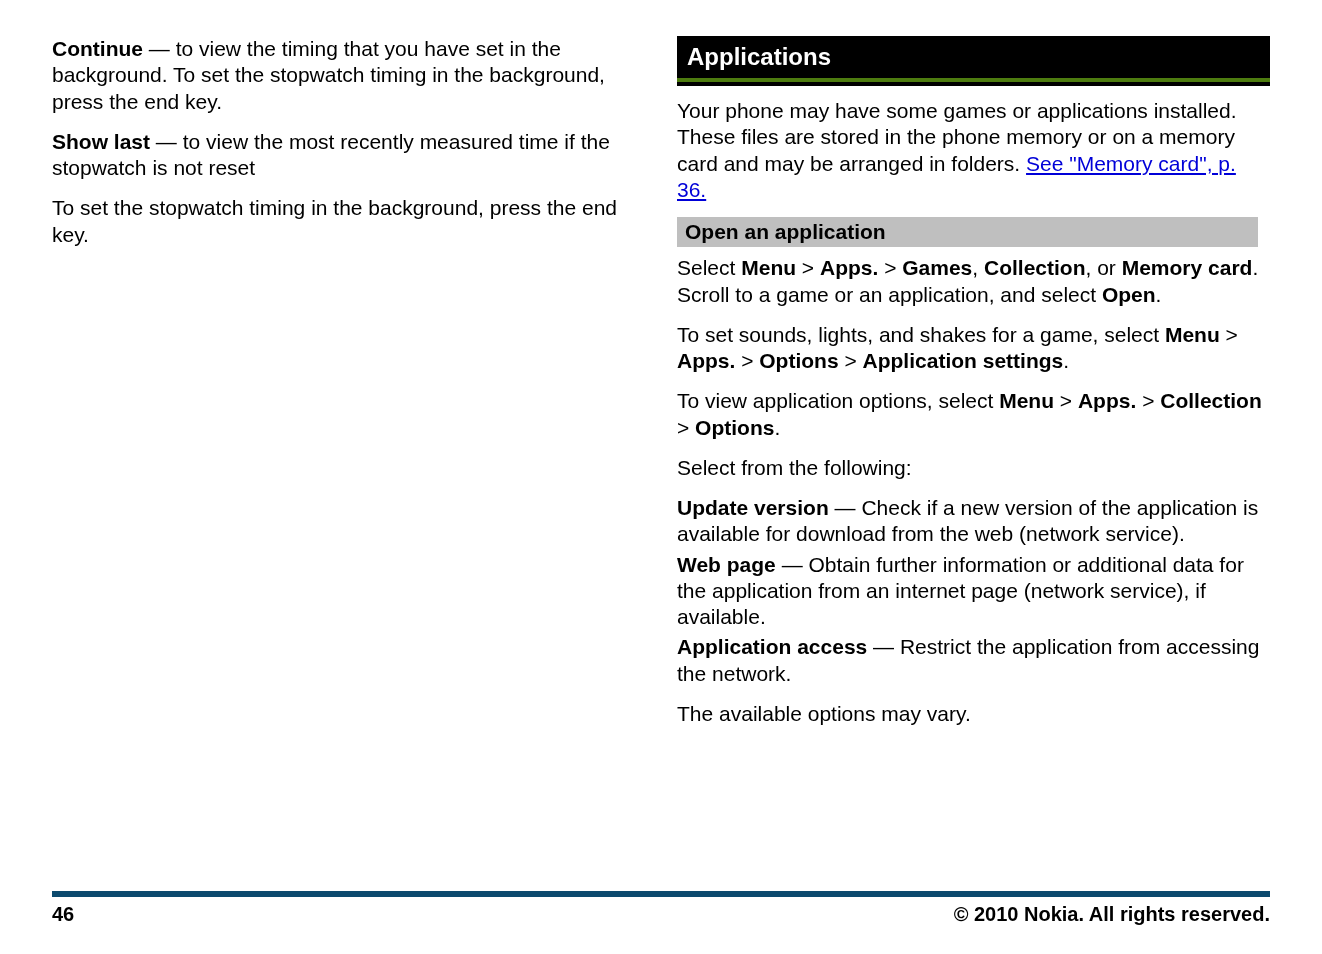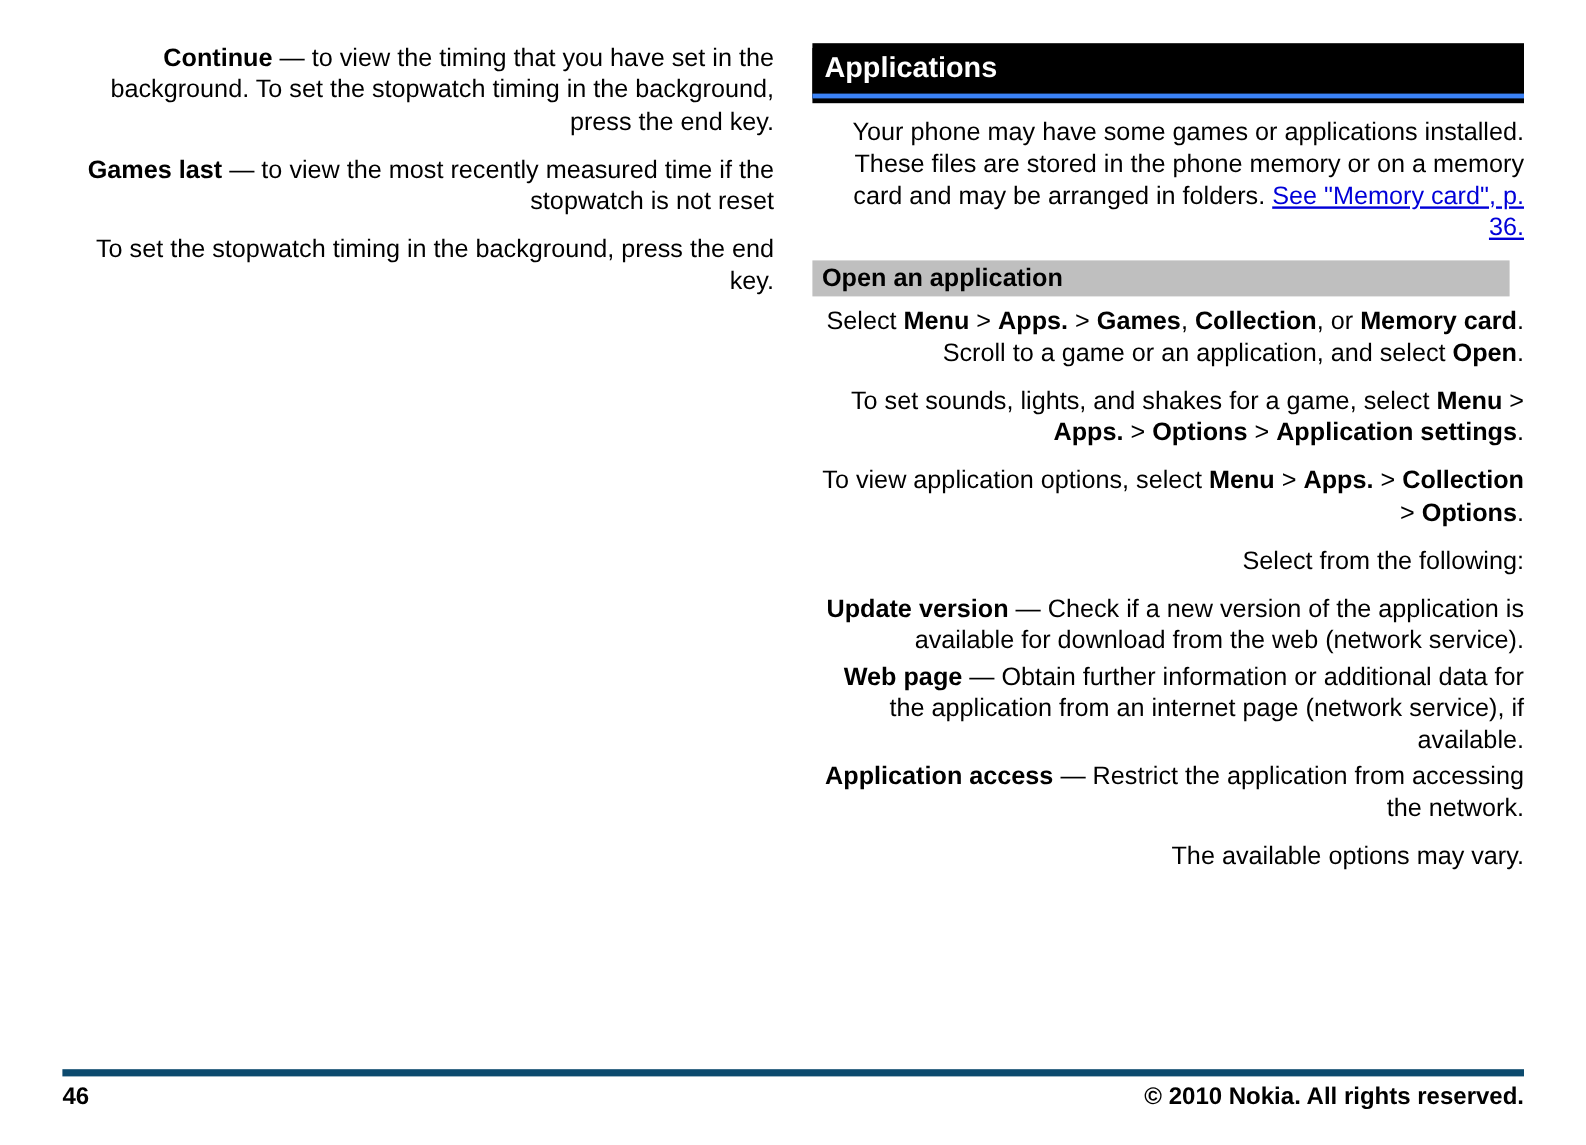--- a/index.html
+++ b/index.html
@@ -22,30 +22,29 @@
     display: flex;
     gap: 32px;
   }
   .col {
     width: 50%;
     font-size: 21px;
     line-height: 1.25;
   }
   .col p {
     margin: 0 0 14px 0;
-    text-align: right;
   }
   .bold { font-weight: 700; }
   .section-header {
     background: #000;
     color: #fff;
     font-weight: 700;
     font-size: 24px;
     padding: 6px 10px;
-    border-bottom: 4px solid #3b82f6;
+    border-bottom: 4px solid #4d7c0f;
     box-shadow: 0 4px 0 #000;
     margin-bottom: 16px;
   }
   .sub-header {
     background: #bfbfbf;
     font-weight: 700;
     font-size: 21px;
     padding: 2px 8px;
     margin: 14px 12px 8px 0;
   }
@@ -67,21 +66,21 @@
 <body>
 
 <div class="page">
   <div class="columns">
 
     <div class="col">
       <p>
         <span class="bold">Continue</span><span>  — to view the timing that you have set in the background. To set the stopwatch timing in the background, press the end key.</span>
       </p>
       <p>
-        <span class="bold">Games last</span><span>  — to view the most recently measured time if the stopwatch is not reset</span>
+        <span class="bold">Show last</span><span>  — to view the most recently measured time if the stopwatch is not reset</span>
       </p>
       <p>To set the stopwatch timing in the background, press the end key.</p>
     </div>
 
     <div class="col">
       <div class="section-header">Applications</div>
 
       <p>
         <span>Your phone may have some games or applications installed. These files are stored in the phone memory or on a memory card and may be arranged in folders. </span><a href="#" class="cross-ref">See "Memory card", p. 36.</a>
       </p>

